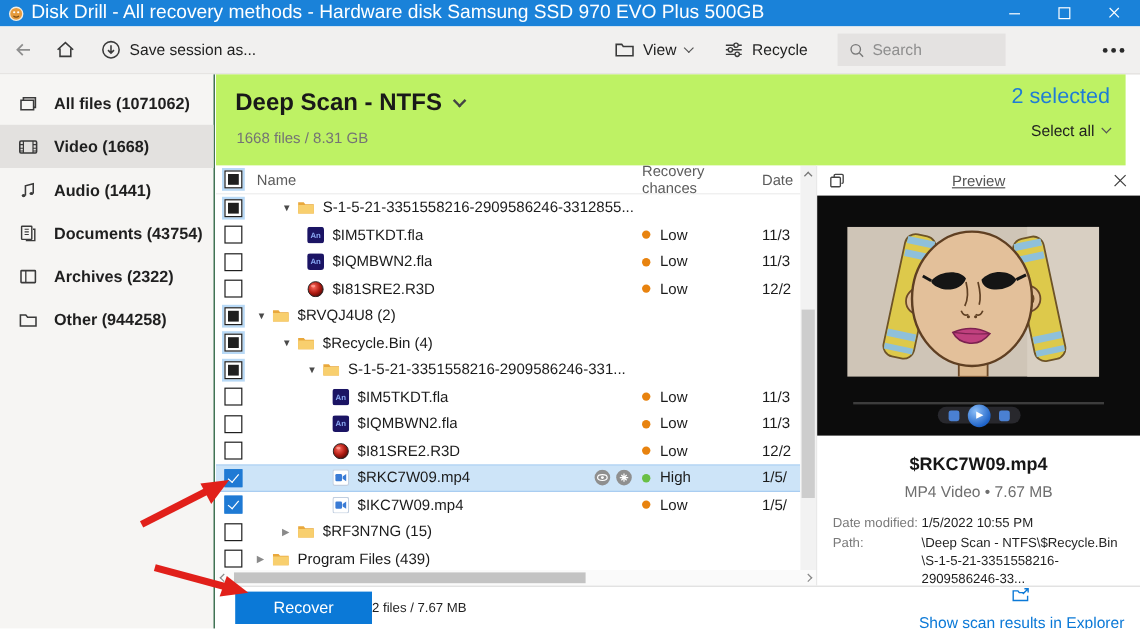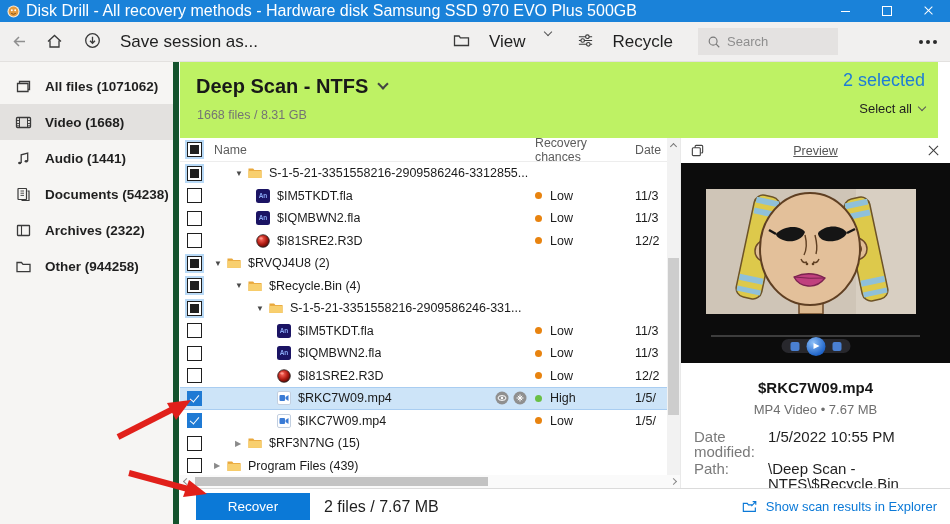--- a/index.html
+++ b/index.html
@@ -14,37 +14,37 @@
   .win-btn { width:42px; height:22px; display:flex; align-items:center; justify-content:center; flex-shrink:0; }
   .minimize::after { content:""; width:9px; height:1px; background:#fff; }
   .maximize::after { content:""; width:8px; height:8px; border:1px solid #fff; }
   .closebtn { position:relative; }
   .closebtn::before, .closebtn::after { content:""; position:absolute; width:11px; height:1.2px; background:#fff; top:10px; left:15px; }
   .closebtn::before { transform:rotate(45deg); }
   .closebtn::after { transform:rotate(-45deg); }
 
   
   .toolbar { position:absolute; top:22px; left:0; right:0; height:40px; background:#f1f0ef; border-bottom:1px solid #e3e1df; display:flex; align-items:center; }
-  .tbtn { display:flex; align-items:flex-start; gap:19px; color:#1f1f1f; font-size:17px; }
+  .tbtn { display:flex; align-items:center; gap:7px; color:#1f1f1f; font-size:13px; }
   .t-ic { width:17px; height:17px; }
   .back { margin-left:11px; }
   .home { margin-left:18px; }
   .savegrp { margin-left:21px; }
   .viewgrp { margin-left:auto; }
   .filtersgrp { margin-left:26px; }
   .search-box { width:140px; height:27px; background:#e4e2e1; display:flex; align-items:center; gap:6px; padding:0 9px; margin-left:25px; }
   .search-box .t-ic { width:14px; height:14px; }
   .search-input { border:none; background:transparent; outline:none; font-size:13px; color:#333; width:100px; font-family:inherit; }
   .search-input::placeholder { color:#8e8e8e; }
   .dots { margin-left:88px; margin-right:20px; width:4px; height:4px; border-radius:50%; background:#2a2a2a; box-shadow:-7px 0 0 #2a2a2a, 7px 0 0 #2a2a2a; }
 
   .chev { display:inline-block; width:6px; height:6px; border-right:1.5px solid #555; border-bottom:1.5px solid #555; transform:rotate(45deg); margin-top:-3px; }
 
   
-  .sidebar { position:absolute; top:62px; bottom:0; left:0; width:179px; background:#f6f5f3; border-right:6px solid #14532d; padding-top:6px; }
+  .sidebar { position:absolute; top:62px; bottom:0; left:0; width:179px; background:#f6f5f3; border-right:1px solid #14532d; padding-top:6px; }
   .side-item { height:36px; display:flex; align-items:center; gap:13px; padding-left:15px; font-size:13.5px; font-weight:600; color:#1f1f1f; }
   .side-item.active { background:#e3e1df; }
   .side-ic { width:17px; height:17px; flex-shrink:0; }
 
   
   .header { position:absolute; top:62px; left:180px; right:12px; height:76px; background:#bef264; }
   .page-title { position:absolute; left:16px; top:13px; font-size:20px; font-weight:600; color:#191919; display:flex; align-items:center; gap:11px; }
   .page-title .chev { width:8px; height:8px; border-width:2px; border-color:#444; margin-top:-5px; }
   .subtitle { position:absolute; left:17px; top:46px; font-size:12.5px; color:#747474; }
   .sel-count { position:absolute; right:13px; top:8px; font-size:18px; color:#1e7cd6; }
@@ -94,30 +94,30 @@
   .p-close::after { transform:rotate(-45deg); }
   .video { position:absolute; top:25px; left:0; right:0; height:200px; background:#0c0c0c; }
   .pimg { position:absolute; left:25px; top:26px; width:210px; height:125px; }
   .vid-progress { position:absolute; left:30px; right:30px; top:172px; height:2px; background:#3d3d3d; }
   .vid-controls { position:absolute; left:50%; top:176px; transform:translateX(-50%); height:14px; background:#28282d; border-radius:8px; display:flex; align-items:center; gap:9px; padding:0 9px; }
   .vc-btn { width:9px; height:9px; border-radius:2px; background:#4a80d2; }
   .vc-play { width:19px; height:19px; border-radius:50%; background:radial-gradient(circle at 35% 30%, #8ec0f8, #1e63c8 72%); display:flex; align-items:center; justify-content:center; margin:0 -2px; }
   .vc-play::after { content:""; border-left:6px solid #fff; border-top:3.5px solid transparent; border-bottom:3.5px solid transparent; margin-left:1px; }
   .p-name { position:absolute; top:241px; left:0; right:0; text-align:center; font-size:15px; font-weight:600; color:#161616; }
   .p-info { position:absolute; top:264px; left:0; right:0; text-align:center; font-size:13px; color:#6e6e6e; }
-  .meta { position:absolute; top:291px; left:13px; right:6px; font-size:15px; line-height:15px; }
+  .meta { position:absolute; top:291px; left:13px; right:6px; font-size:11px; line-height:15px; }
   .m-row { display:flex; margin-bottom:2px; }
   .m-label { width:74px; color:#7a7a7a; flex-shrink:0; }
   .m-value { color:#1f1f1f; }
 
   
   .footer { position:absolute; top:488px; left:180px; right:0; height:36px; background:#fff; border-top:1px solid #dbdbdb; display:flex; align-items:center; }
   .recover-btn { width:114px; height:27px; margin-left:16px; background:#0b79d7; color:#fff; font-size:13.5px; display:flex; align-items:center; justify-content:center; border:none; font-family:inherit; }
-  .summary { margin-left:14px; font-size:16px; color:#1f1f1f; }
-  .explorer { margin-left:auto; margin-right:13px; display:flex; align-items:center; gap:8px; color:#0b79d7; font-size:13px; }
+  .summary { margin-left:0; font-size:11px; color:#1f1f1f; }
+  .explorer { margin-left:auto; margin-right:13px; display:flex; align-items:center; gap:8px; color:#0b79d7; font-size:13px;flex-direction:column; }
   .ex-ic { width:16px; height:15px; }
 
   .overlay { position:absolute; inset:0; pointer-events:none; z-index:40; }
 </style>
 </head>
 <body>
 
 <div id="app">
 
   <div class="titlebar">
@@ -219,21 +219,21 @@
         <span class="side-label">Audio (1441)</span>
       </div>
       <div class="side-item">
         <span class="side-ic">
           <svg viewBox="0 0 17 17">
             <rect x="3" y="2.5" width="8.5" height="11" rx="0.5" fill="none" stroke="#3a3a3a" stroke-width="1.2"></rect>
             <path d="M5.5 5h3.5M5.5 7.2h3.5M5.5 9.4h3.5" stroke="#3a3a3a" stroke-width="0.9"></path>
             <path d="M12.5 5h1.5v9.5H6.5" fill="none" stroke="#3a3a3a" stroke-width="1.2"></path>
           </svg>
         </span>
-        <span class="side-label">Documents (54238)</span>
+        <span class="side-label">Documents (43754)</span>
       </div>
       <div class="side-item">
         <span class="side-ic">
           <svg viewBox="0 0 17 17">
             <rect x="2.5" y="3.5" width="12" height="10" rx="0.5" fill="none" stroke="#3a3a3a" stroke-width="1.3"></rect>
             <path d="M6.5 3.5v10" stroke="#3a3a3a" stroke-width="1.1"></path>
           </svg>
         </span>
         <span class="side-label">Archives (2322)</span>
       </div>

